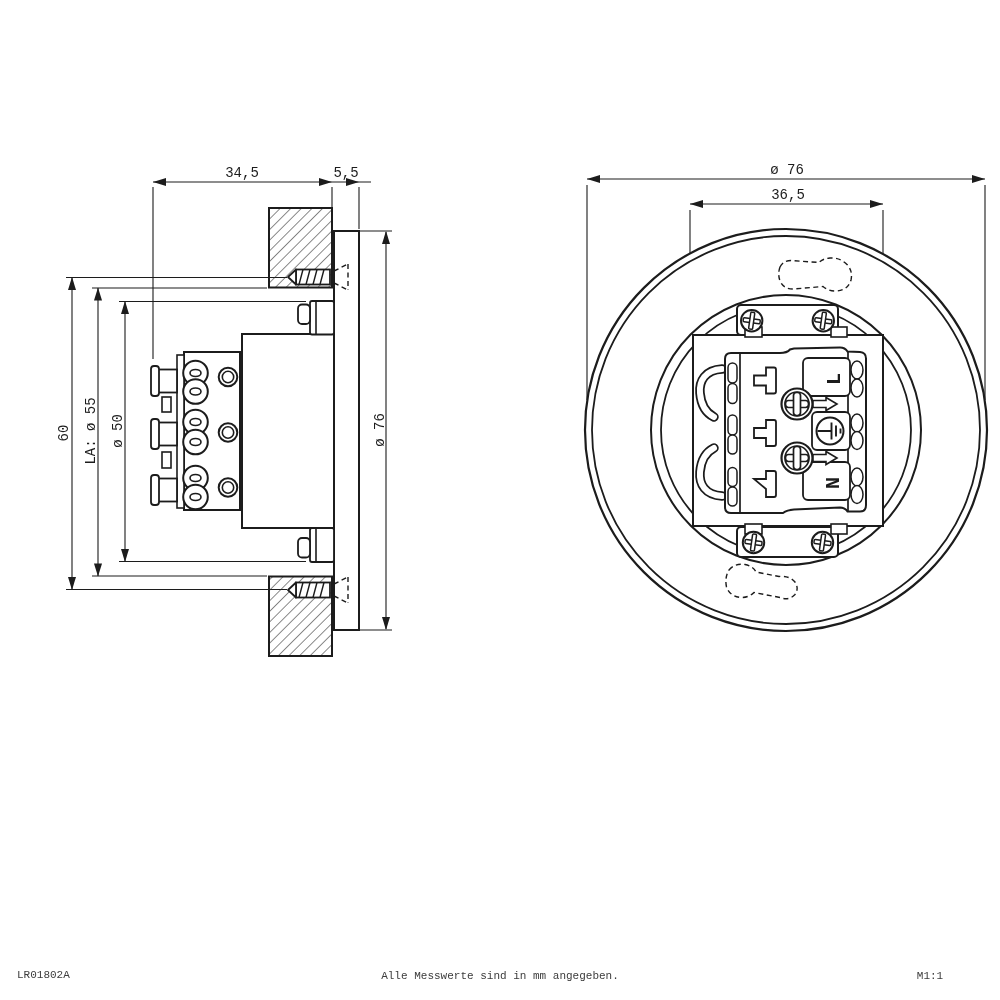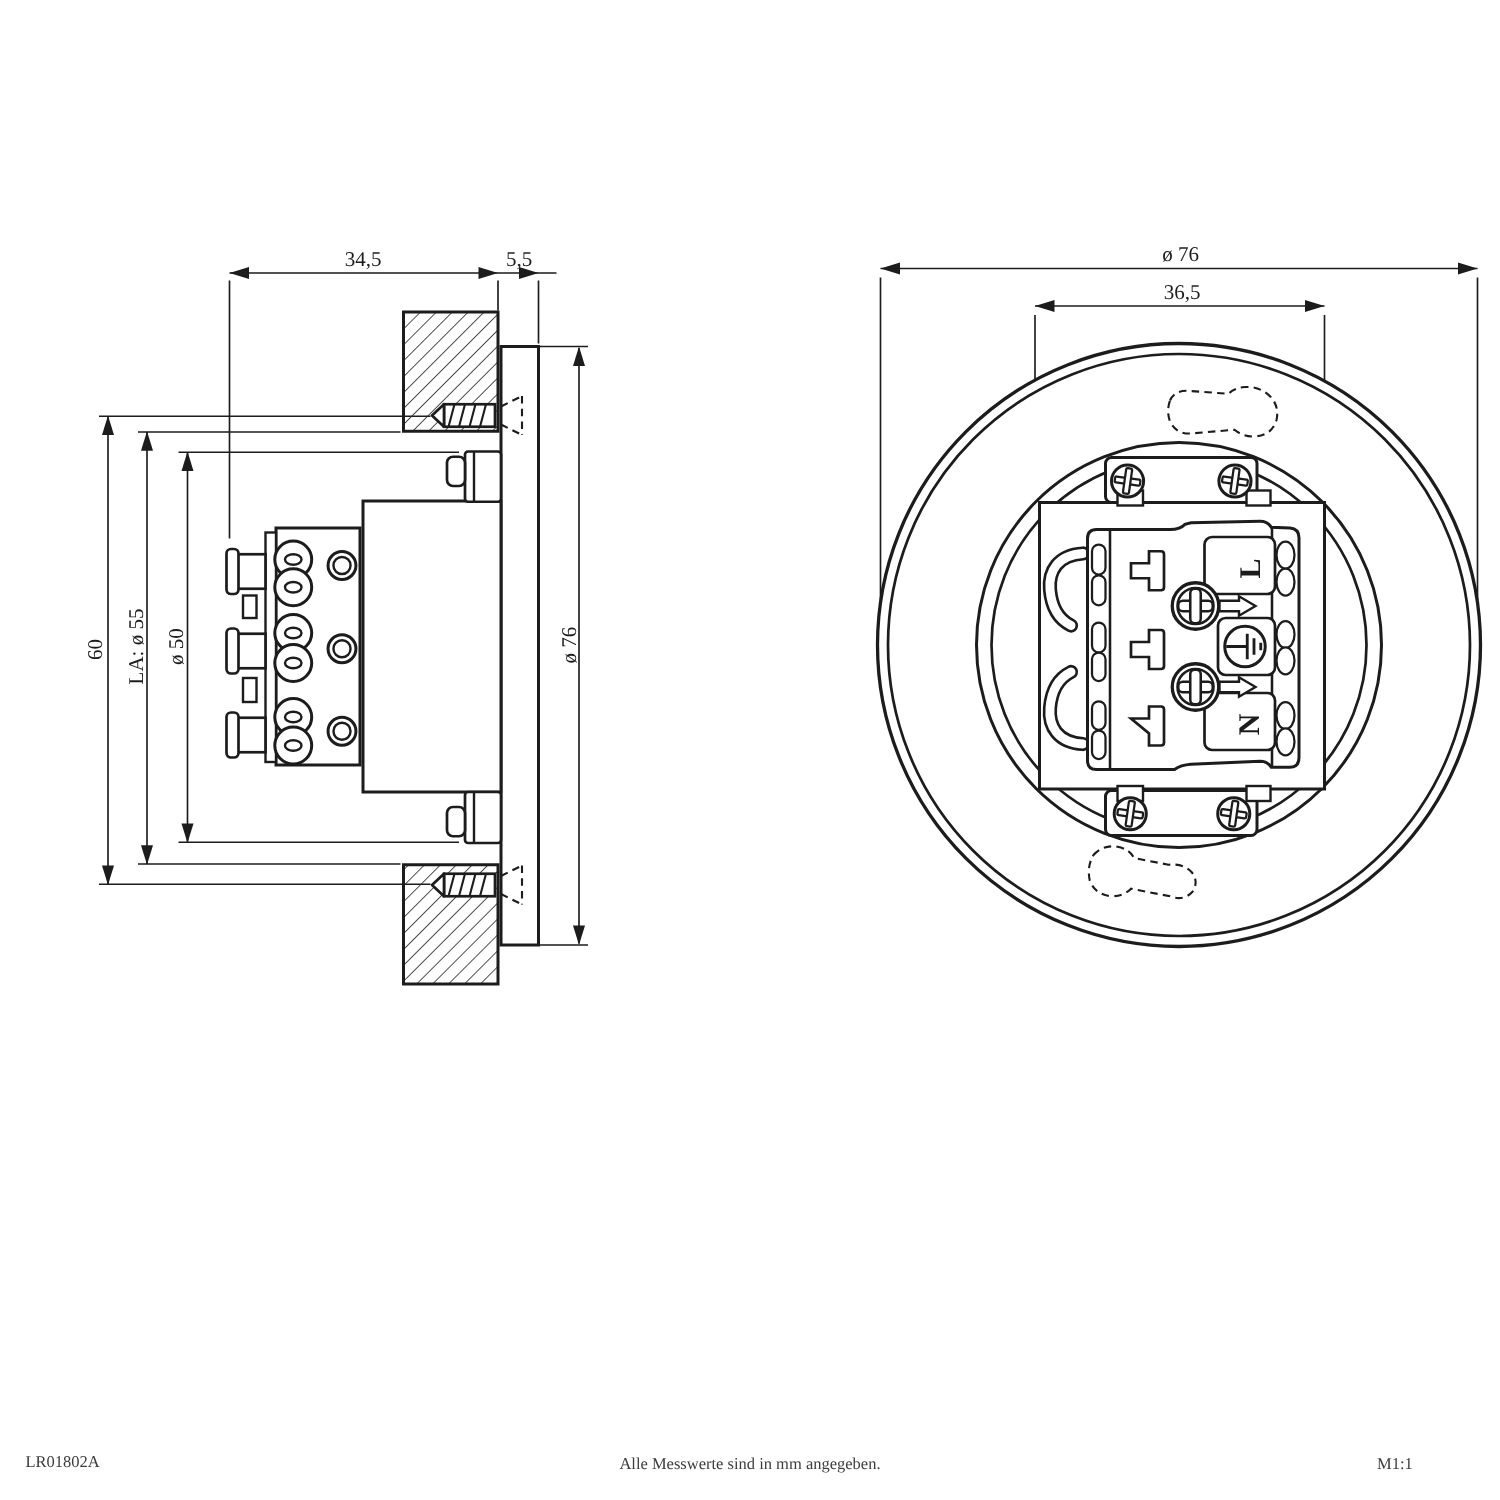--- a/index.html
+++ b/index.html
@@ -2,21 +2,21 @@
 <html style="--line: #1c1c1c; --background: #ffffff; --footer-text: #3c3c3c;"><head>
 <meta charset="utf-8">
 <style>
   :root{
     --line:#1c1c1c;
     --background:#ffffff;
     --footer-text:#3c3c3c;
   }
   html,body{margin:0;padding:0;background:var(--background);}
   #stage{position:relative;width:1000px;height:1000px;background:var(--background);overflow:hidden;
-         font-family:Liberation Serif, serif;}
+         font-family:Liberation Mono, monospace;}
   svg{position:absolute;left:0;top:0;color:var(--line);}
   .ln{stroke:currentColor;fill:none;}
   .fw{stroke:currentColor;fill:#ffffff;}
   .solid{fill:currentColor;stroke:none;}
   .dim{stroke:currentColor;stroke-width:1.1;fill:none;}
   .dash{stroke:currentColor;stroke-width:1.4;fill:none;stroke-dasharray:5 3.5;}
   text.dimtxt{font-size:14px;fill:currentColor;}
   text.termtxt{font-size:20px;font-weight:bold;fill:currentColor;}
   text.foot{font-size:11px;fill:var(--footer-text);}
 </style>

